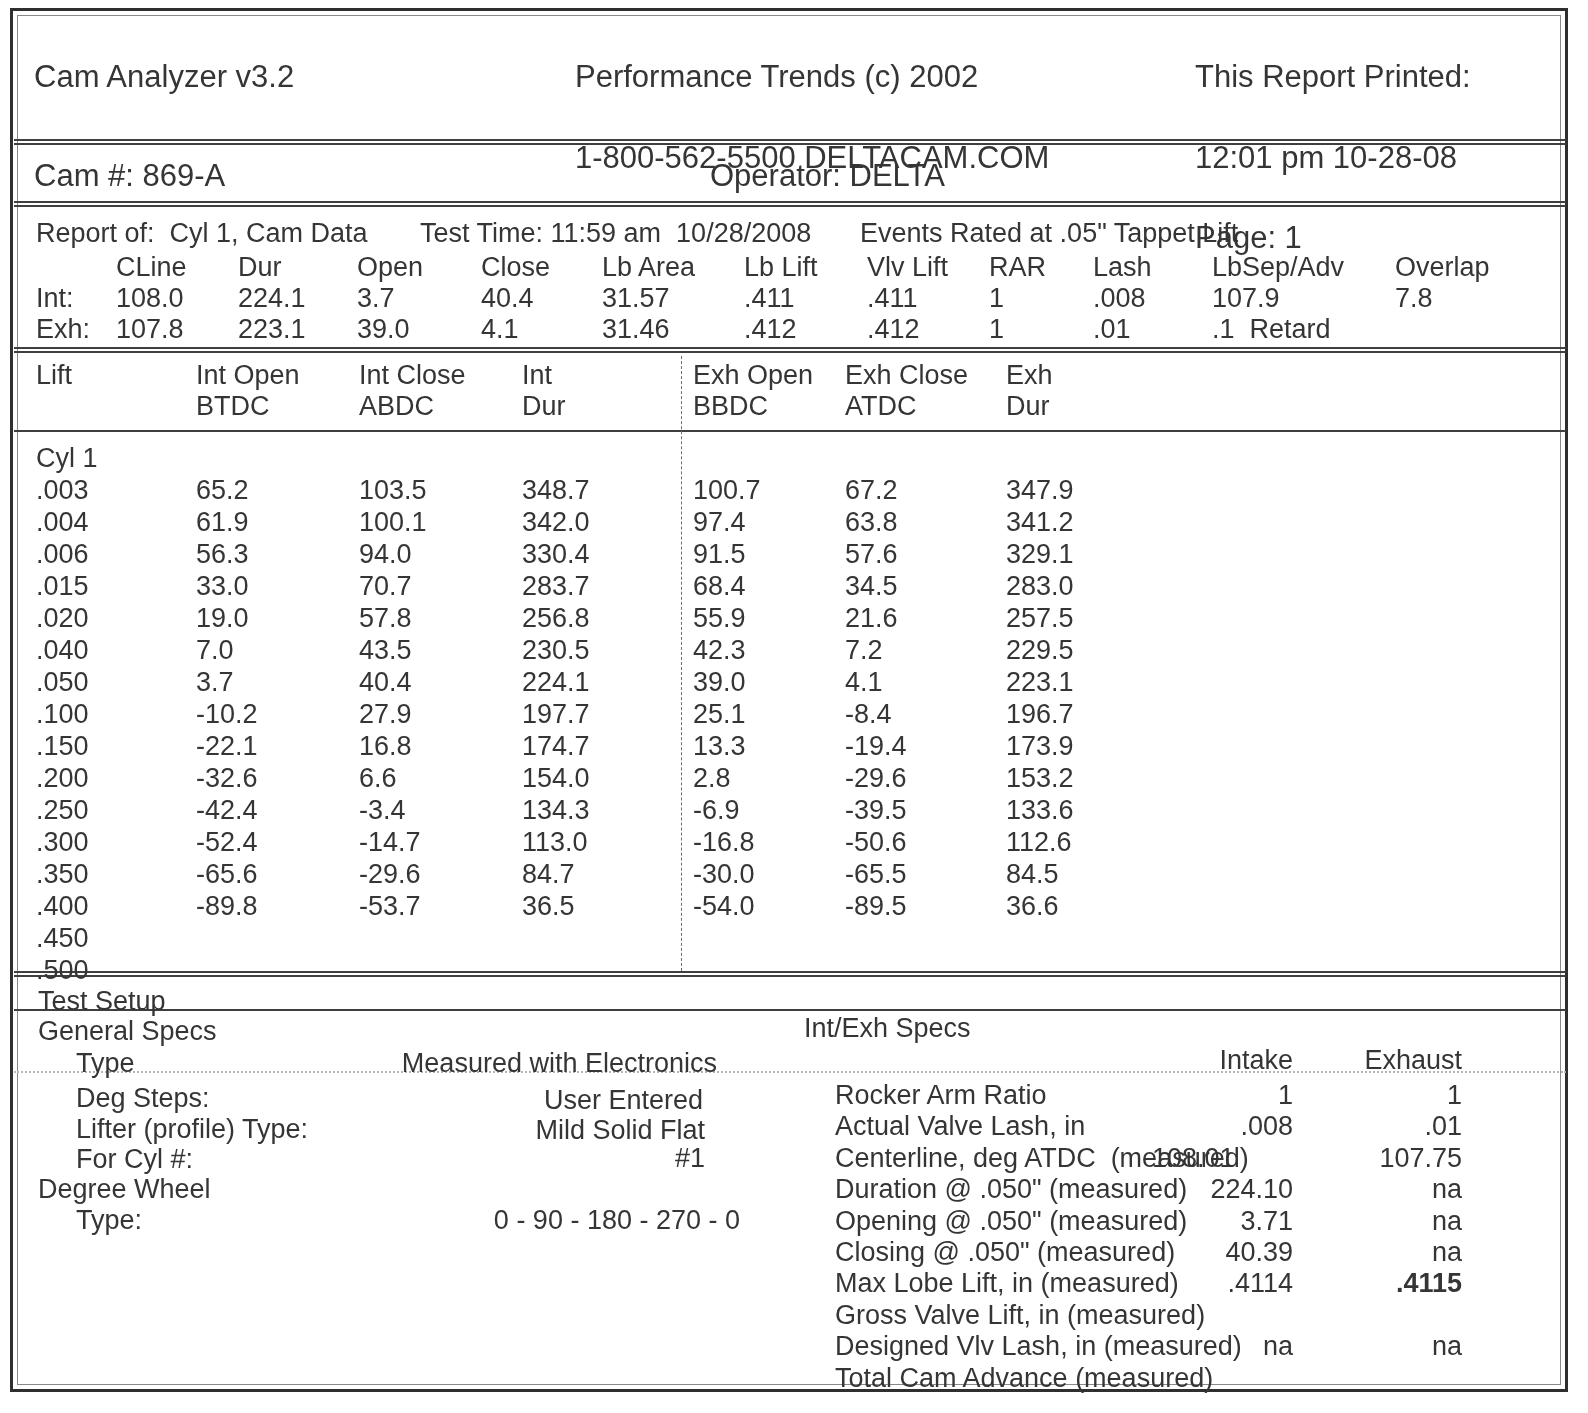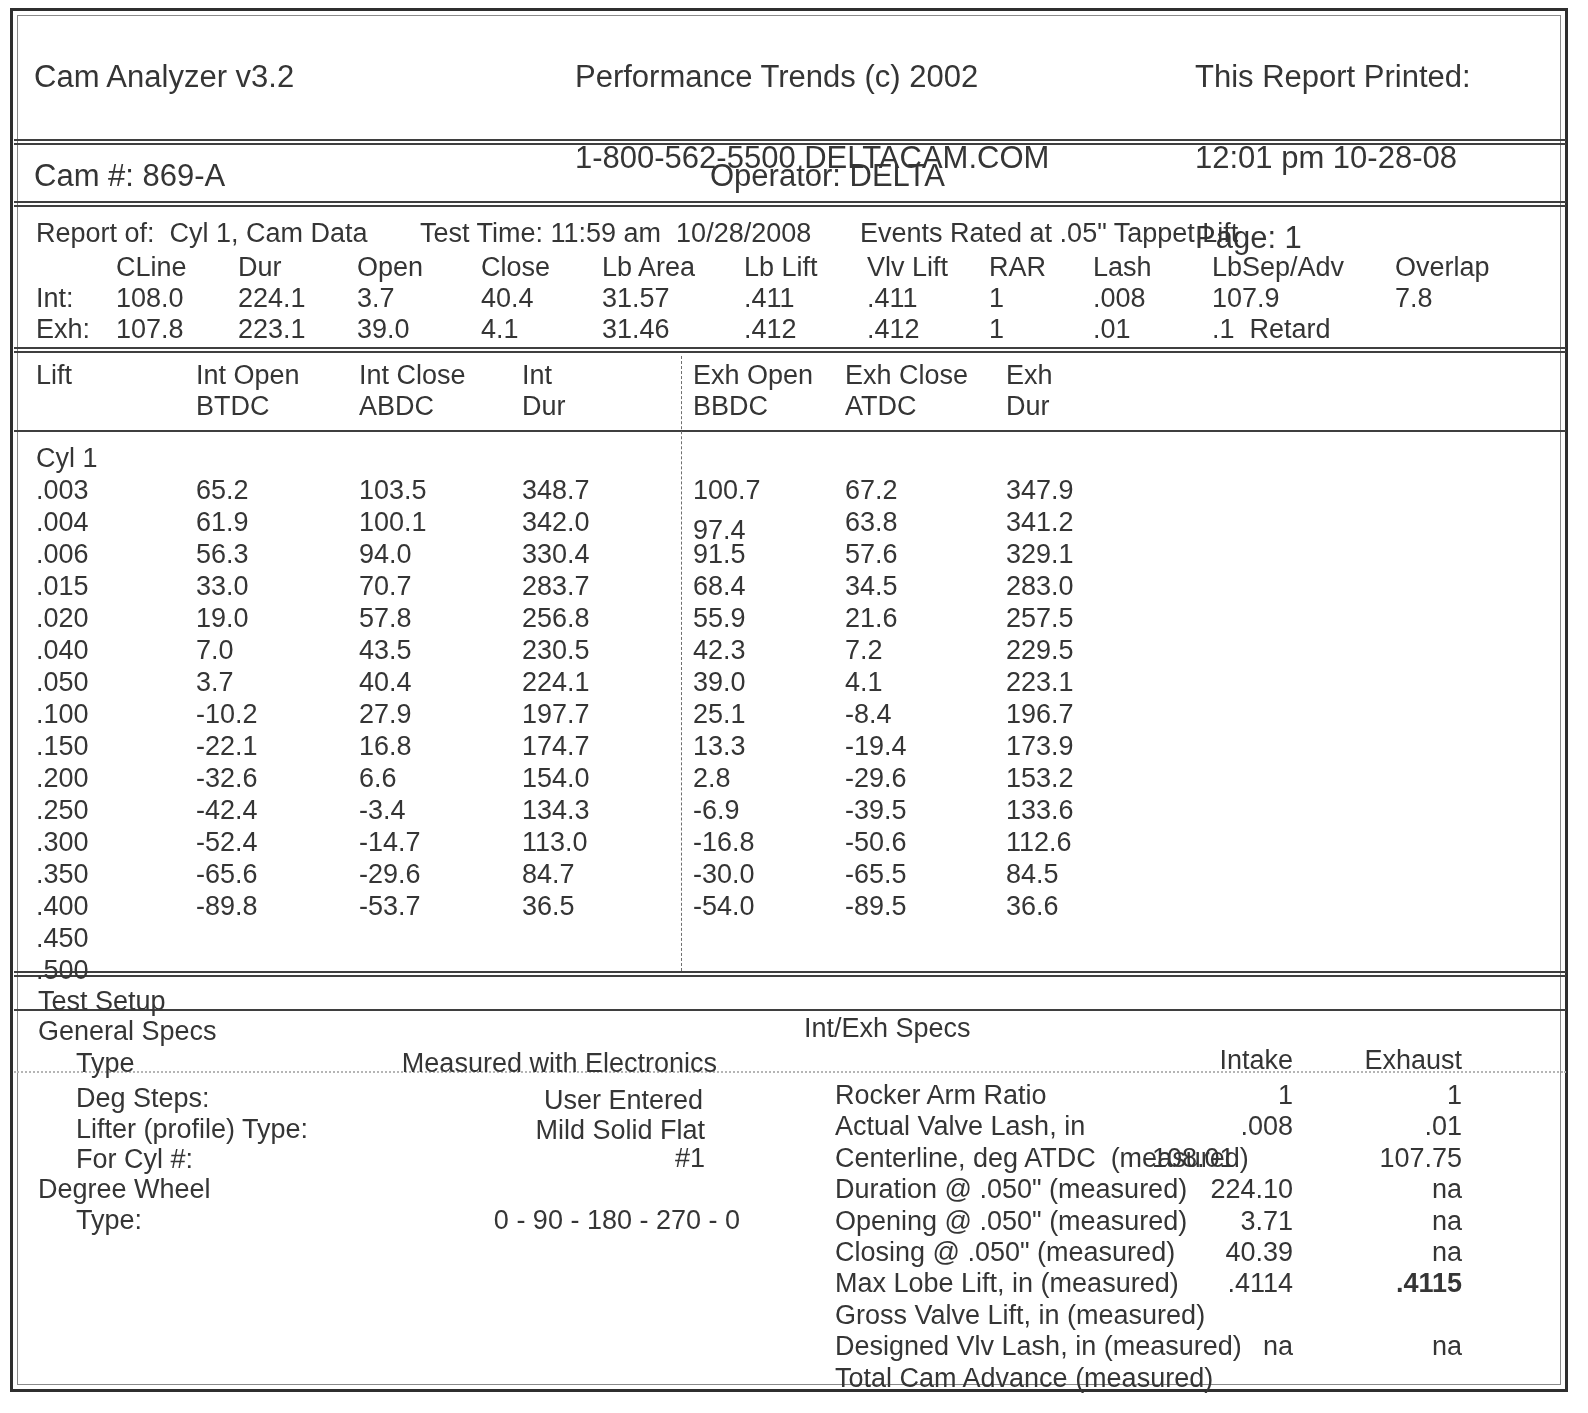--- a/index.html
+++ b/index.html
@@ -110,21 +110,21 @@
     <div class="abs fs27" style="left: 196px; top: 475px;">65.2</div>
     <div class="abs fs27" style="left: 359px; top: 475px;">103.5</div>
     <div class="abs fs27" style="left: 522px; top: 475px;">348.7</div>
     <div class="abs fs27" style="left: 693px; top: 475px;">100.7</div>
     <div class="abs fs27" style="left: 845px; top: 475px;">67.2</div>
     <div class="abs fs27" style="left: 1006px; top: 475px;">347.9</div>
     <div class="abs fs27" style="left: 36px; top: 507px;">.004</div>
     <div class="abs fs27" style="left: 196px; top: 507px;">61.9</div>
     <div class="abs fs27" style="left: 359px; top: 507px;">100.1</div>
     <div class="abs fs27" style="left: 522px; top: 507px;">342.0</div>
-    <div class="abs fs27" style="left: 693px; top: 507px; margin-top: 8px;">97.4</div>
+    <div class="abs fs27" style="left: 693px; top: 507px;">97.4</div>
     <div class="abs fs27" style="left: 845px; top: 507px;">63.8</div>
     <div class="abs fs27" style="left: 1006px; top: 507px;">341.2</div>
     <div class="abs fs27" style="left: 36px; top: 539px;">.006</div>
     <div class="abs fs27" style="left: 196px; top: 539px;">56.3</div>
     <div class="abs fs27" style="left: 359px; top: 539px;">94.0</div>
     <div class="abs fs27" style="left: 522px; top: 539px;">330.4</div>
     <div class="abs fs27" style="left: 693px; top: 539px;">91.5</div>
     <div class="abs fs27" style="left: 845px; top: 539px;">57.6</div>
     <div class="abs fs27" style="left: 1006px; top: 539px;">329.1</div>
     <div class="abs fs27" style="left: 36px; top: 571px;">.015</div>

